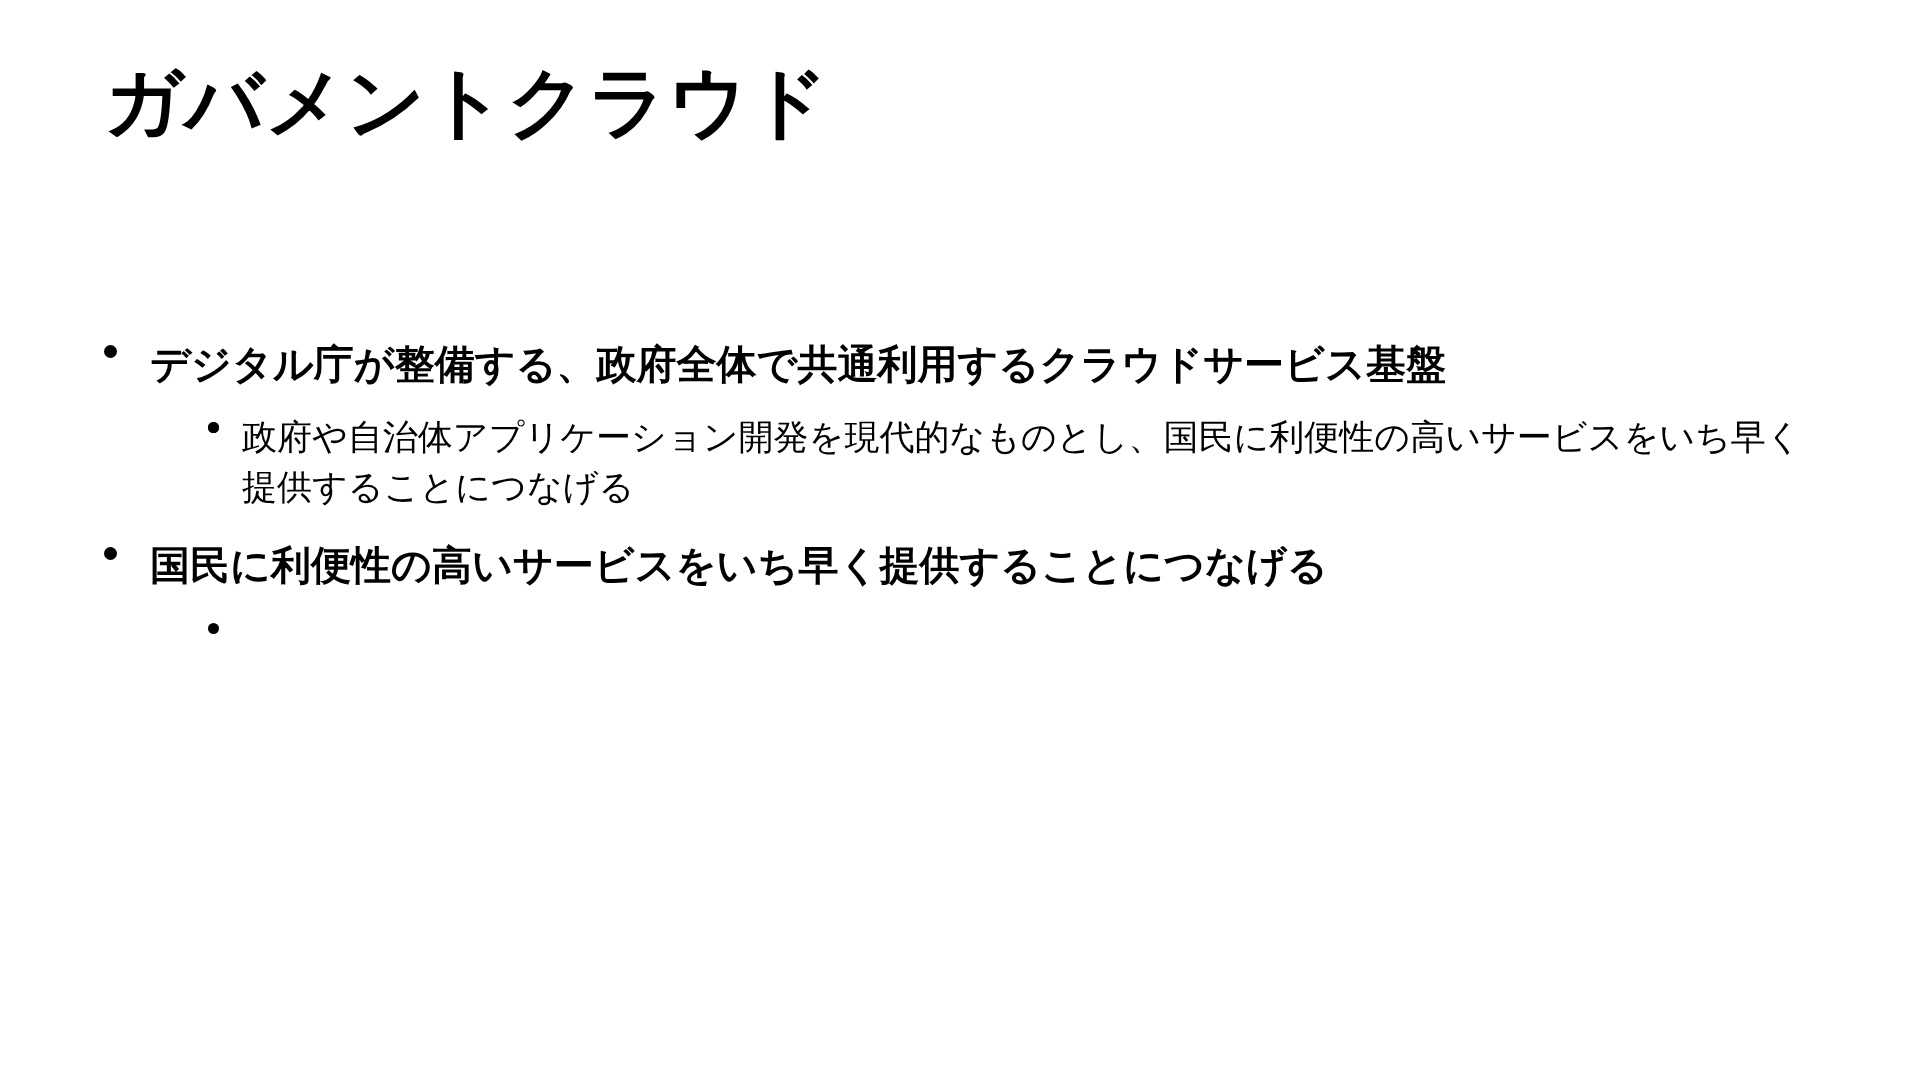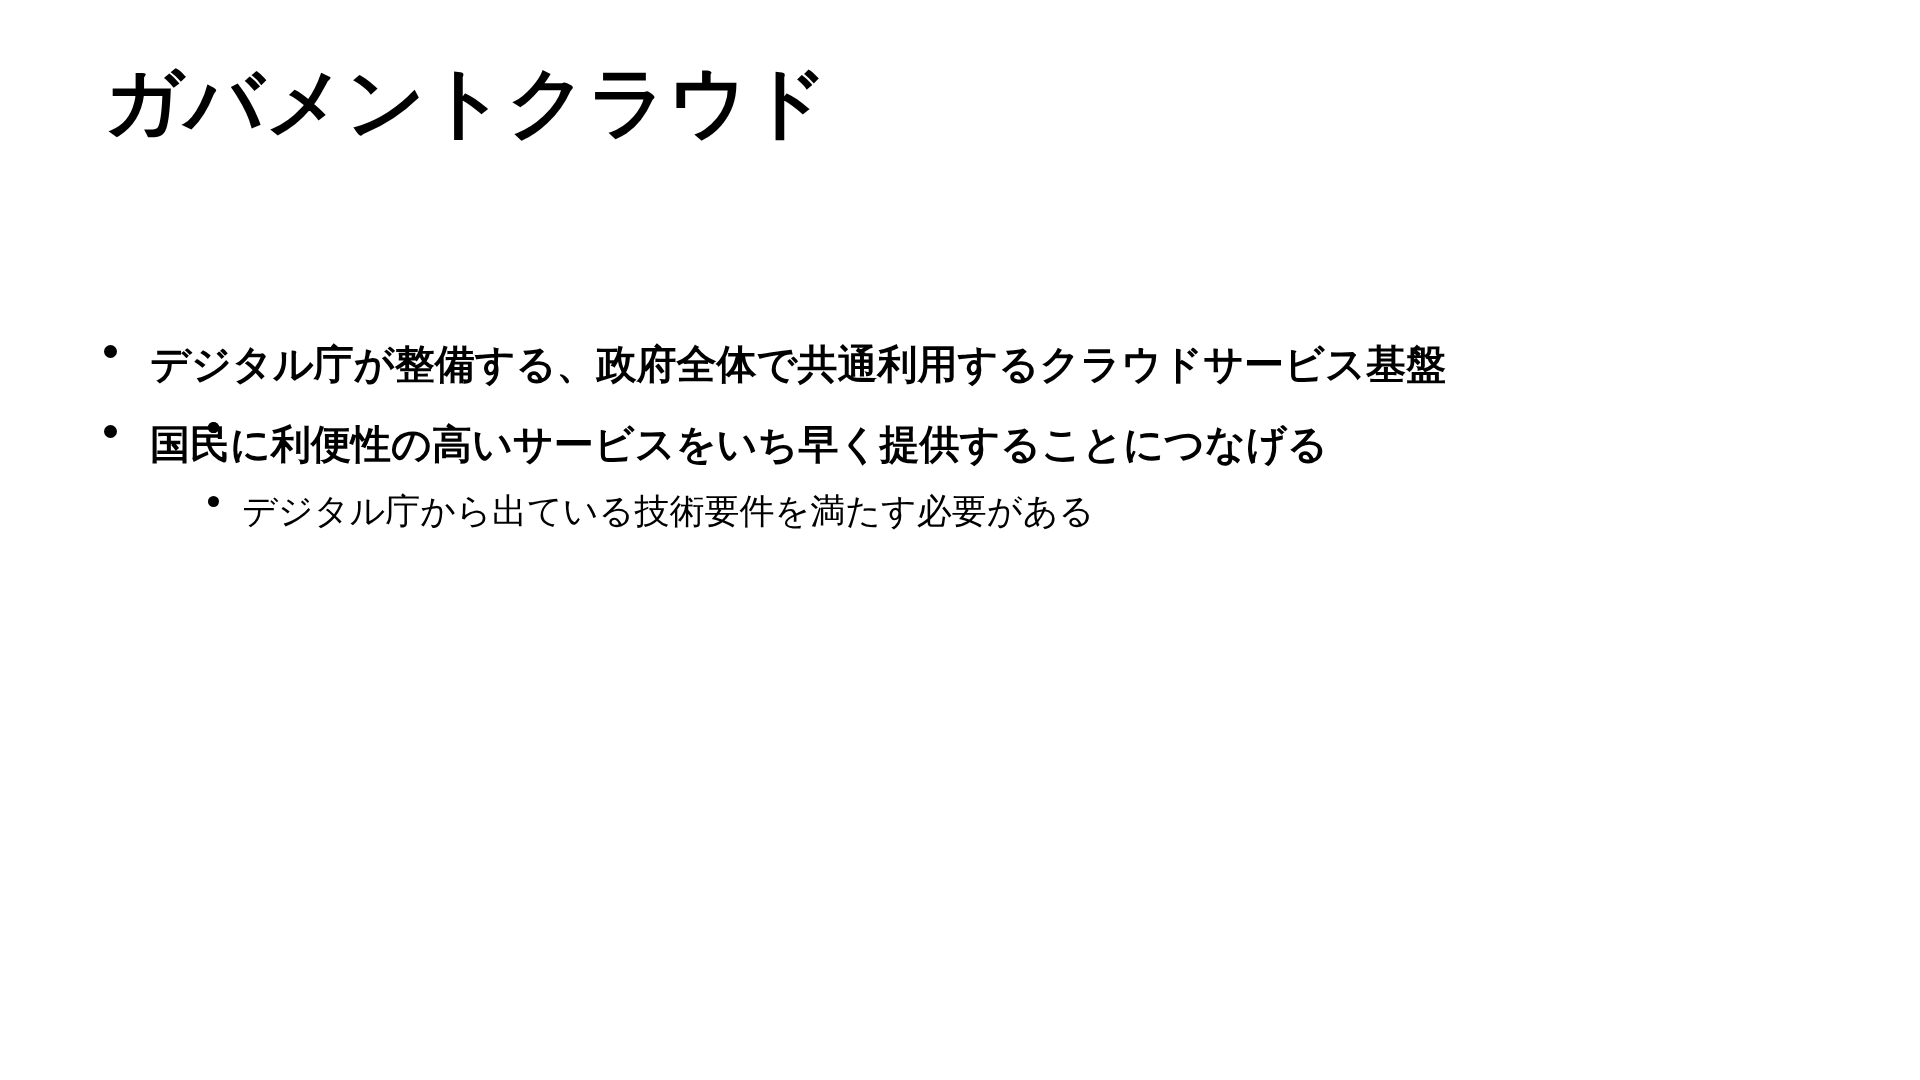--- a/index.html
+++ b/index.html
@@ -106,31 +106,31 @@
 
       <li class="l1">
         <span class="bullet1"></span>
         <span class="l1-text">デジタル庁が整備する、政府全体で共通利用するクラウドサービス基盤</span>
         <ul class="level2">
           <li class="l2">
             <span class="bullet2"></span>
           </li>
           <li class="l2">
             <span class="bullet2"></span>
+            <span class="l2-text">政府や自治体アプリケーション開発を現代的なものとし、国民に利便性の高いサービスをいち早く提供することにつなげる</span>
           </li>
         </ul>
       </li>
 
       <li class="l1">
         <span class="bullet1"></span>
         <span class="l1-text">国民に利便性の高いサービスをいち早く提供することにつなげる</span>
         <ul class="level2">
           <li class="l2 tight">
             <span class="bullet2"></span>
-            <span class="l2-text">デジタル庁から出ている技術要件を満たす必要がある</span>
           </li>
         </ul>
       </li>
 
     </ul>
   </div>
 
 </div>
 
 </body></html>

